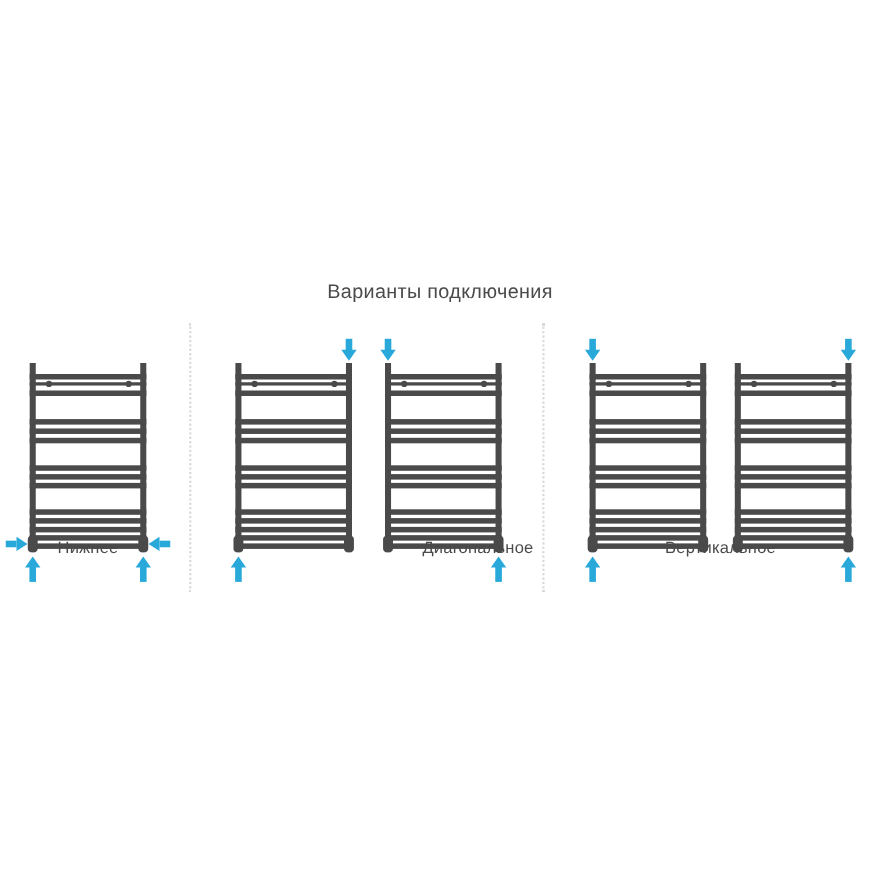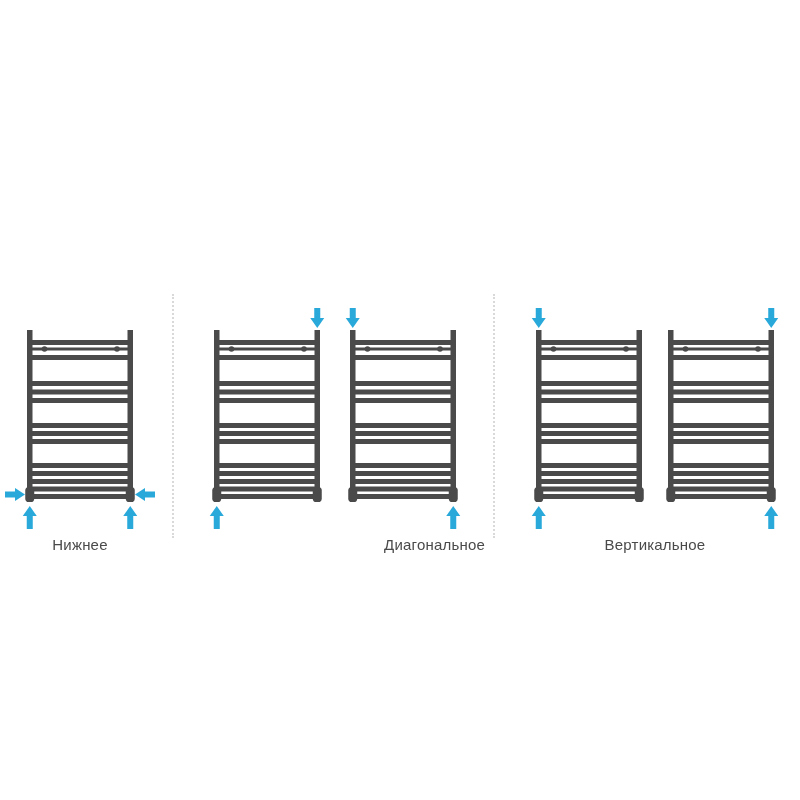--- a/index.html
+++ b/index.html
@@ -18,32 +18,33 @@
   }
   #sep-1{left:172px;}
   #sep-2{left:493px;}
   .radiator{position:absolute;top:306px;width:150px;height:228px;}
   #r1{left:5px;}
   #r2{left:192px;}
   #r3{left:328px;}
   #r4{left:514px;}
   #r5{left:646px;}
   .group-label{
-    position:absolute;top:536px;text-align:center;
+    position:absolute;top:490px;text-align:center;
     font-size:15px;letter-spacing:.2px;color:#4a4a4a;
   }
   #label-bottom{left:0;width:160px;}
   #label-diagonal{left:185px;width:300px;text-align:right;}
   #label-vertical{left:505px;width:300px;}
 </style>
 </head>
 <body>
 
 <div class="canvas">
 
+  <div class="title">Варианты подключения</div>
 
   <div class="separator" id="sep-1"></div>
   <div class="separator" id="sep-2"></div>
 
   <section>
     <div class="radiator" id="r1"><svg viewBox="0 0 150 228" width="150" height="228">
           <rect x="22" y="24" width="5.5" height="172" fill="#4a4a4a"></rect>
           <rect x="122.5" y="24" width="5.5" height="172" fill="#4a4a4a"></rect>
           <rect x="22" y="34" width="106" height="5" fill="#4a4a4a"></rect>
           <rect x="22" y="41.5" width="106" height="3" fill="#4a4a4a"></rect>

